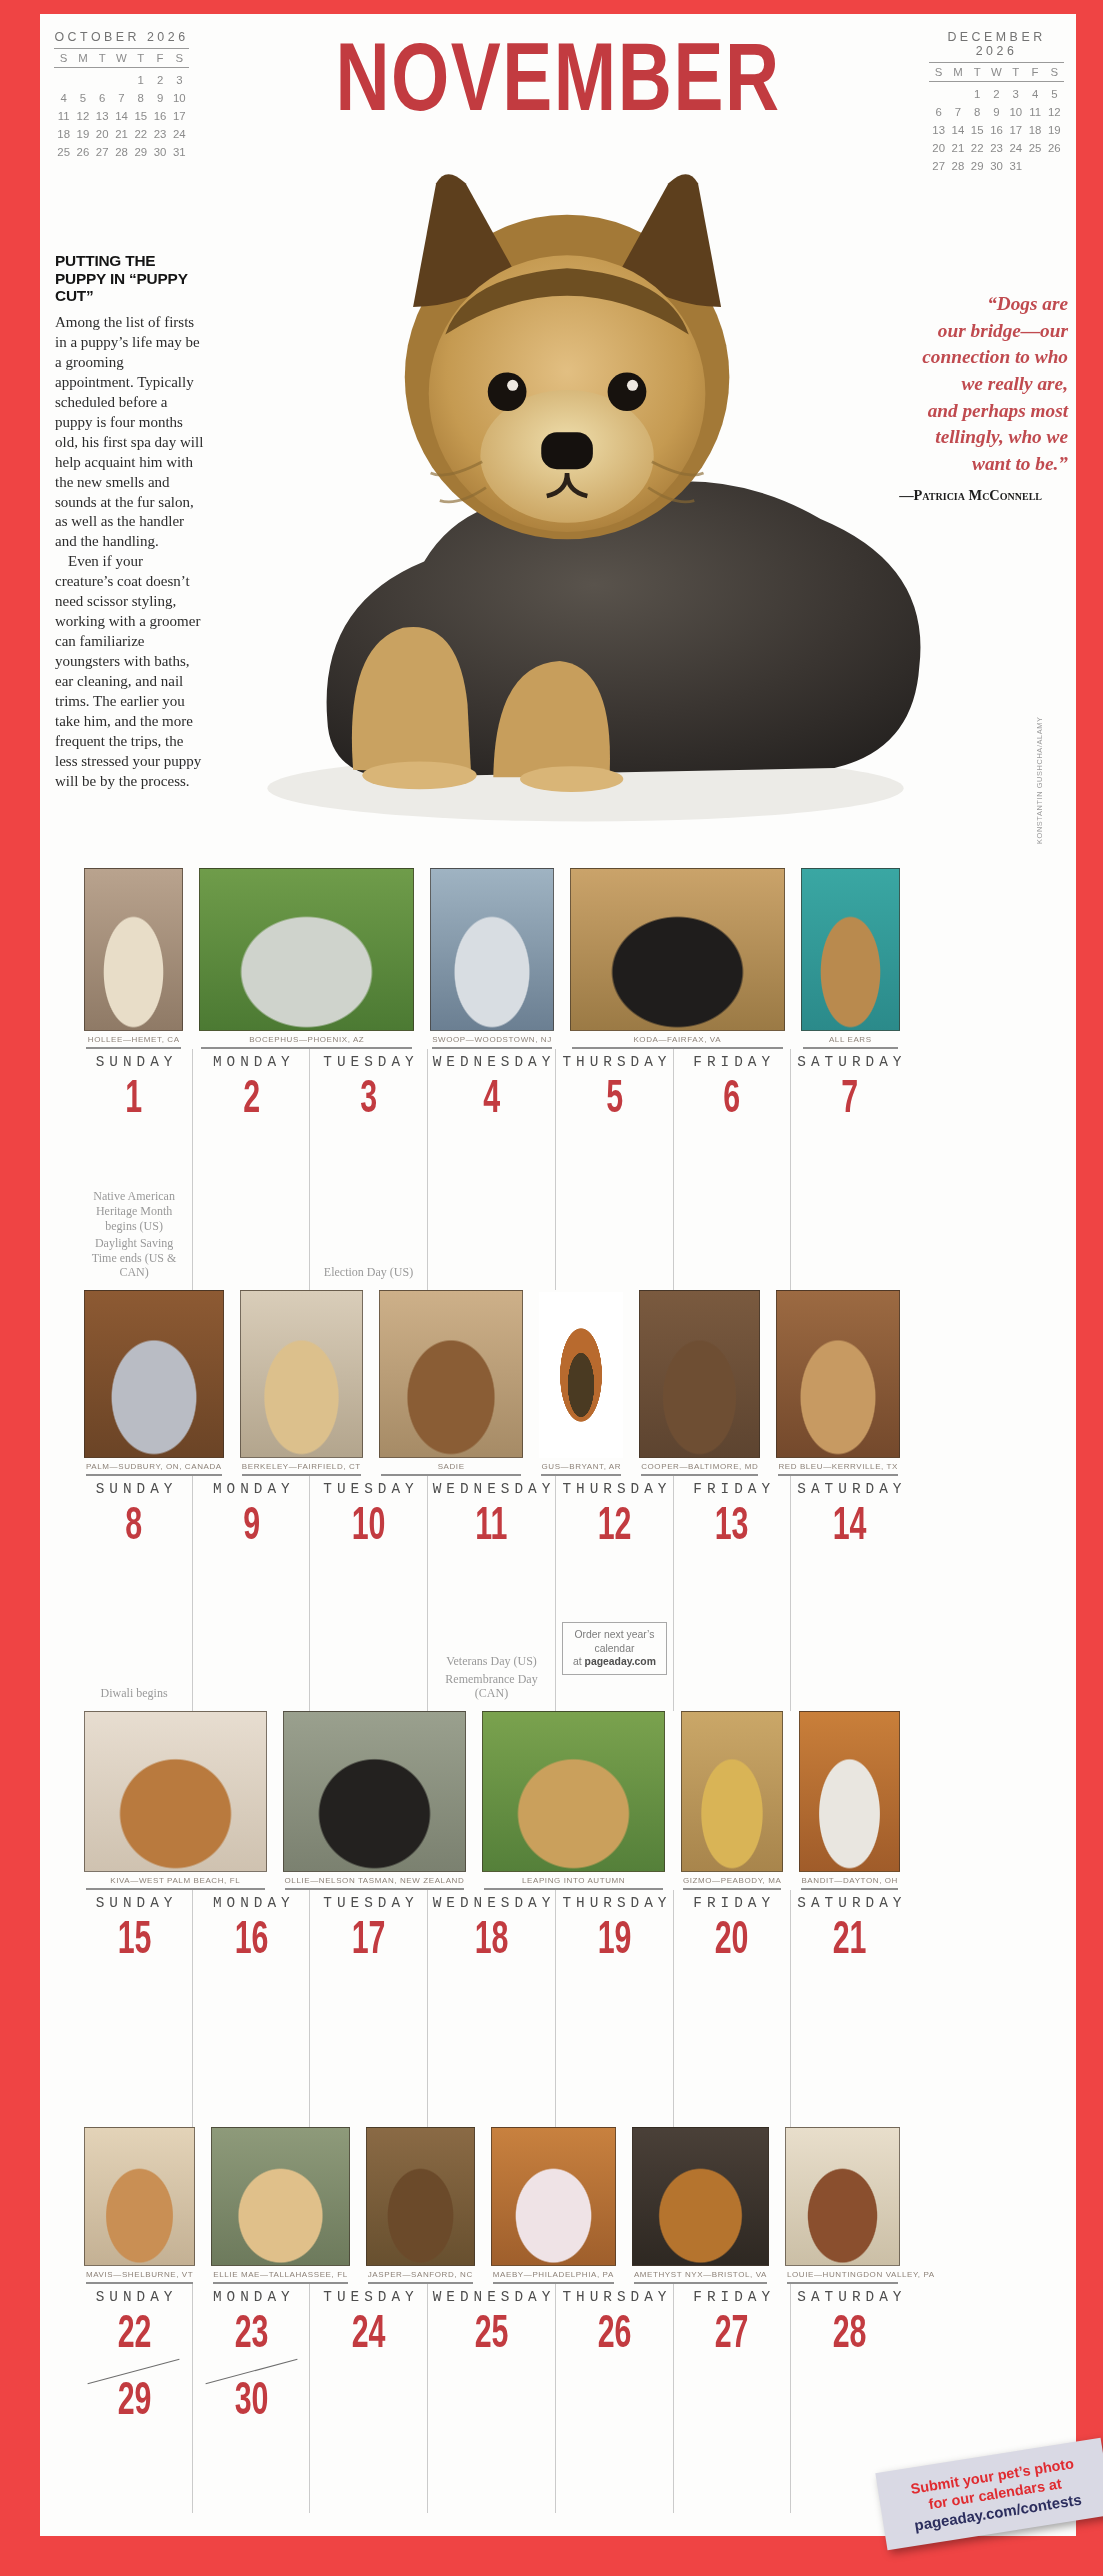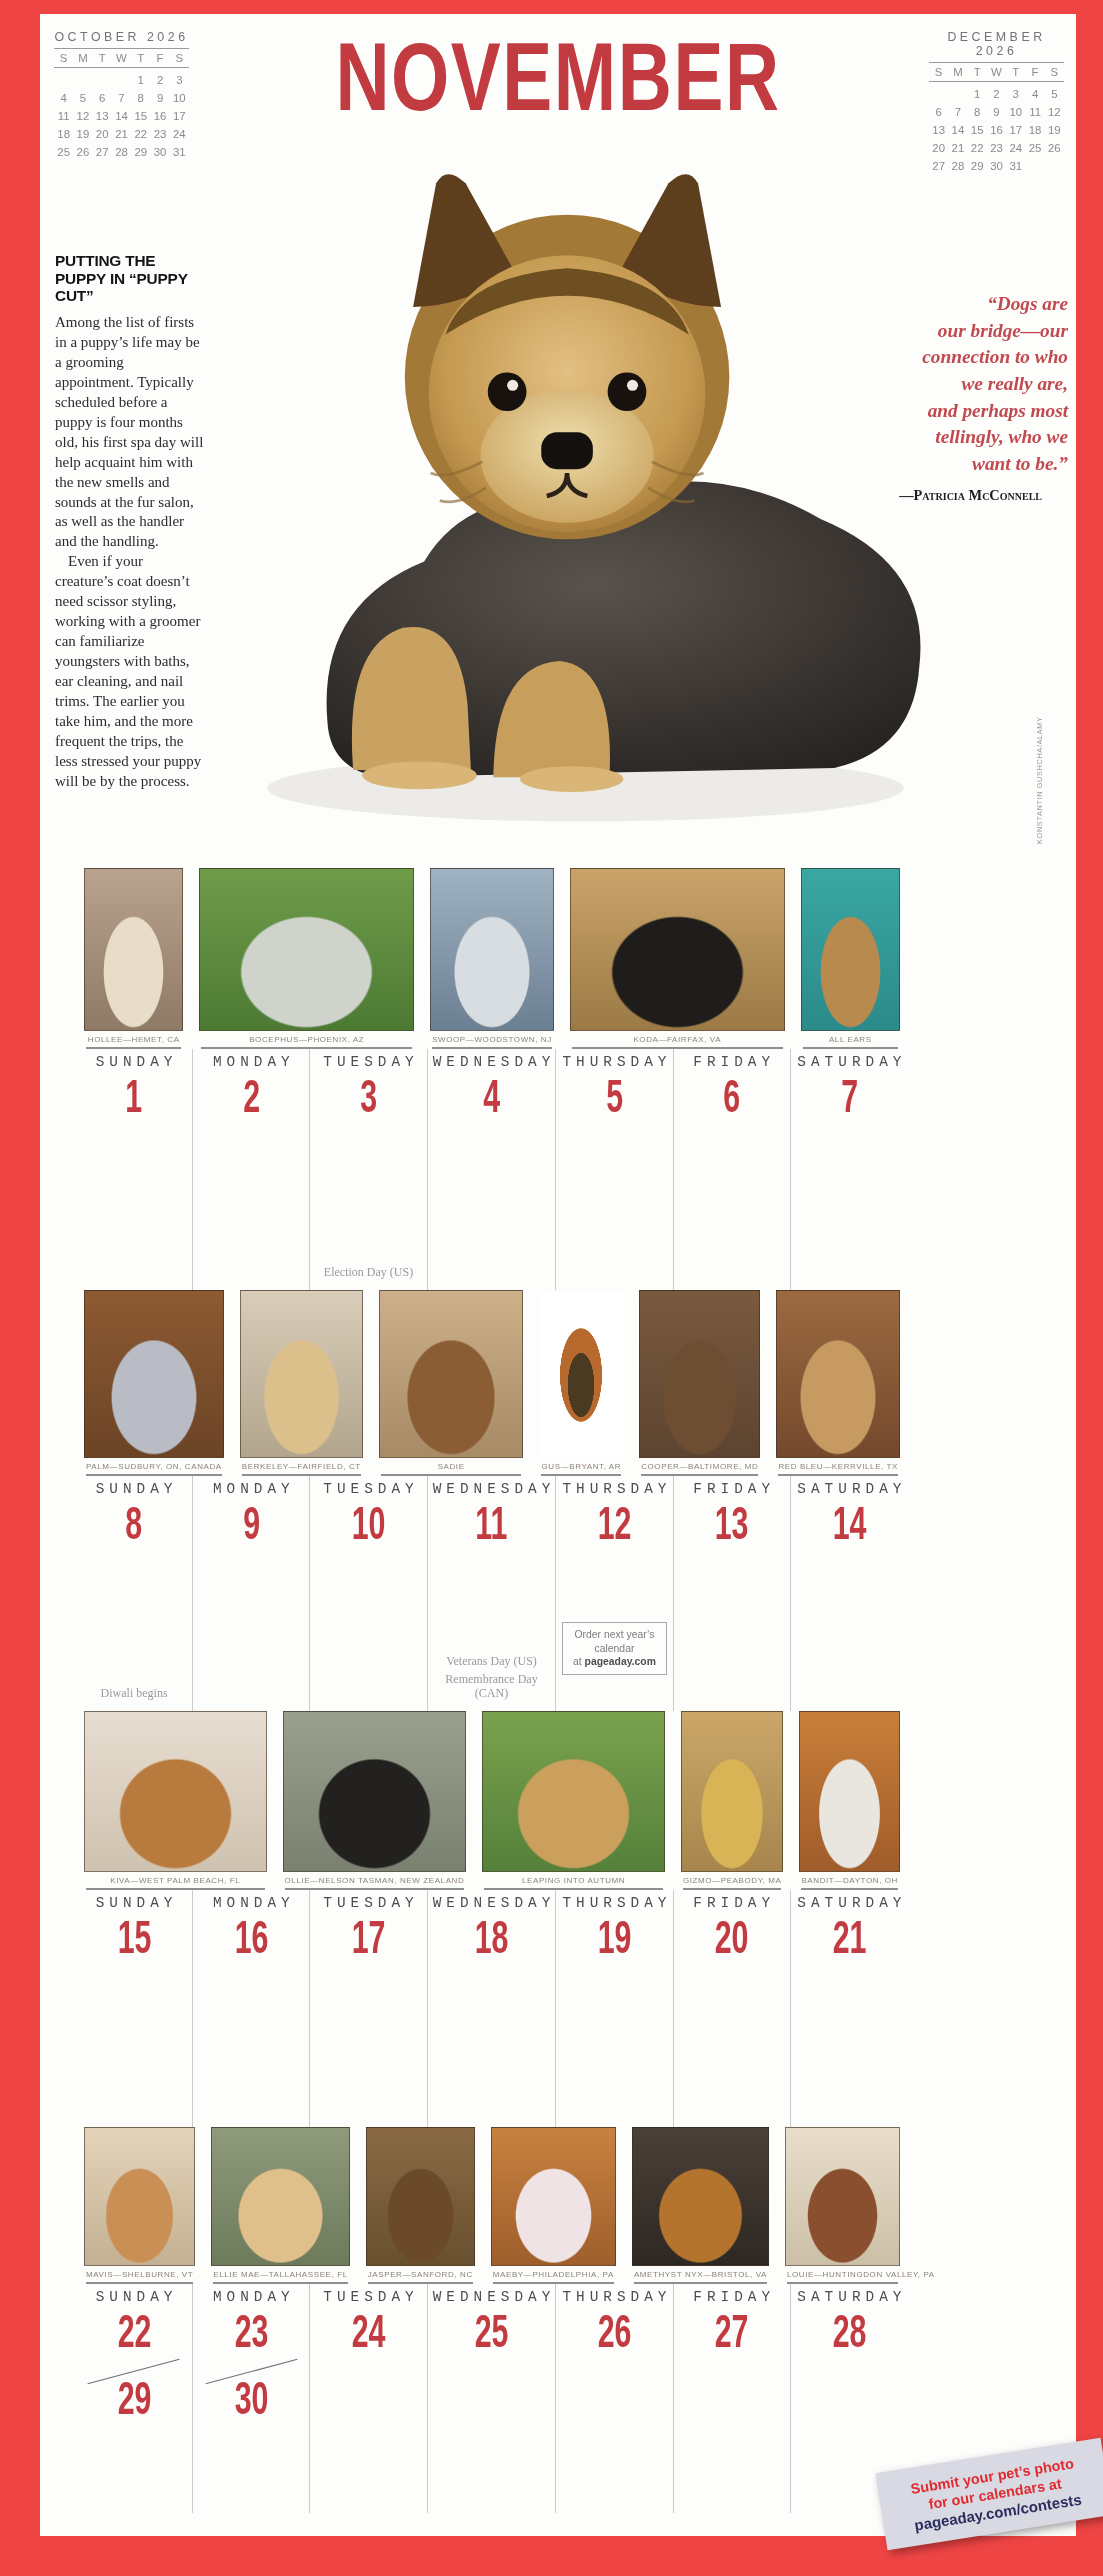--- a/index.html
+++ b/index.html
@@ -255,20 +255,24 @@
           </div>
           <div class="photo-wrap" style="grid-column: span 1;">
             <div class="photo" style="height: 161px; background: radial-gradient(52% 58% at 50% 64%, rgb(185, 138, 78) 58%, rgba(0, 0, 0, 0) 60%), linear-gradient(rgb(58, 167, 163), rgb(43, 138, 138));"></div>
             <div class="caption">ALL EARS</div>
           </div>
         </div>
         <div class="days-row">
           <div class="day-cell" style="min-height: 236px;">
             <div class="day-name">SUNDAY</div>
             <div class="day-num"><span>1</span></div>
+            <div class="notes">
+              <div class="note">Native American Heritage Month begins (US)</div>
+              <div class="note">Daylight Saving Time ends (US &amp; CAN)</div>
+            </div>
           </div>
           <div class="day-cell" style="min-height: 236px;">
             <div class="day-name">MONDAY</div>
             <div class="day-num"><span>2</span></div>
             <div class="notes"></div>
           </div>
           <div class="day-cell" style="min-height: 236px;">
             <div class="day-name">TUESDAY</div>
             <div class="day-num"><span>3</span></div>
             <div class="notes">

